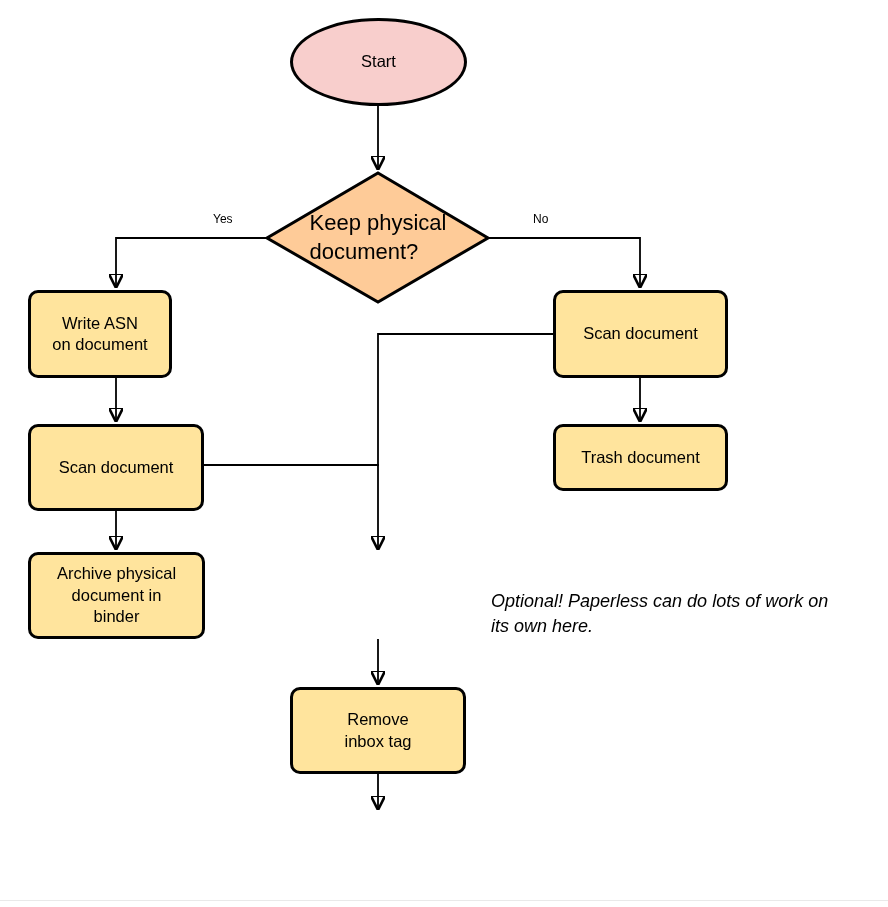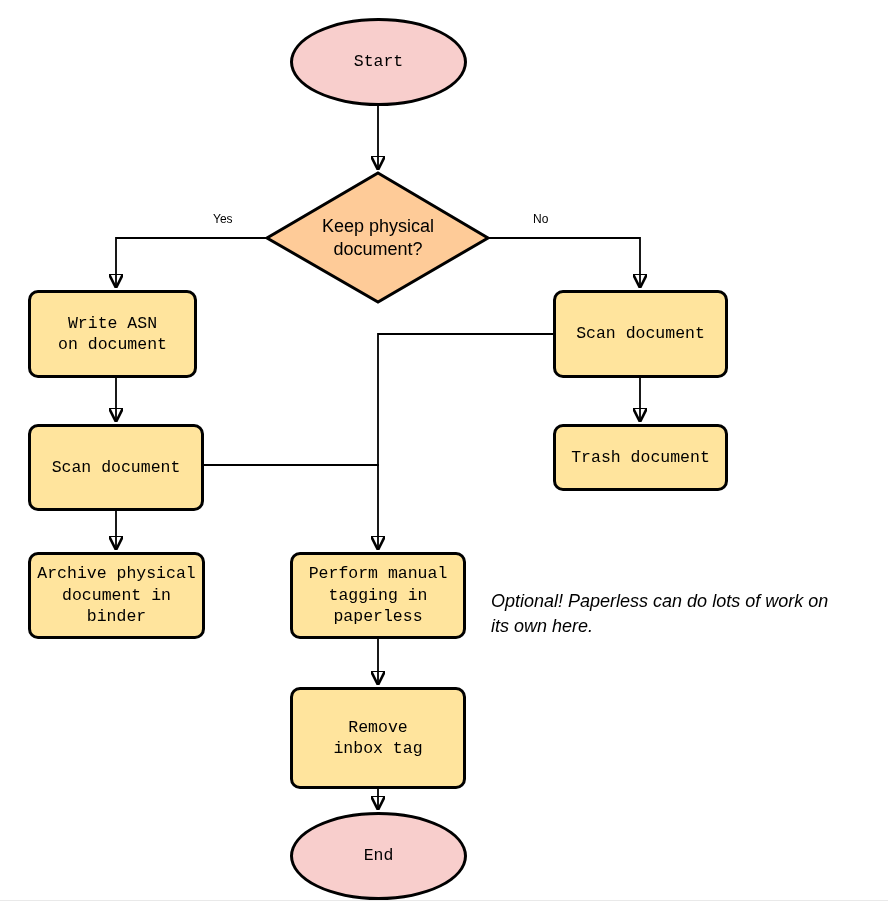--- a/index.html
+++ b/index.html
@@ -5,27 +5,27 @@
   html,body { margin:0; padding:0; background:#ffffff; }
   .canvas {
     position:relative; width:888px; height:907px; background:#ffffff;
     font-family:"Liberation Sans", sans-serif; color:#000; overflow:hidden;
   }
   .edges-layer { position:absolute; left:0; top:0; width:888px; height:907px; }
   .edges-layer path, .edges-layer polyline { fill:none; stroke:#000; stroke-width:1.8; }
   .node {
     position:absolute; box-sizing:border-box; border:3px solid #000;
     display:flex; align-items:center; justify-content:center; text-align:center;
-    font-size:16.5px; line-height:1.3; white-space:pre-line;font-family:Liberation Mono, monospace;
+    font-size:16.5px; line-height:1.3; white-space:pre-line;
   }
   .process  { background:var(--process-fill,#ffe49d); border-radius:10px; }
   .terminal { background:var(--terminal-fill,#f8cecc); border-radius:50%; }
   .decision-label {
     position:absolute; display:flex; align-items:center; justify-content:center;
-    text-align:center; font-size:18px; line-height:1.3; white-space:pre-line;
+    text-align:left; font-size:22px; line-height:1.3; white-space:pre-line;
   }
   .edge-label { position:absolute; font-size:12px; }
   .annotation {
     position:absolute; left:491px; top:589px; width:404px;
     font-style:italic; font-size:18px; line-height:1.4; white-space:pre-line;
   }
   .page-bottom-line { position:absolute; left:0; top:900px; width:888px; height:1px; background:#e9e9e9; }
 </style>
 </head>
 <body>
@@ -53,39 +53,35 @@
 
   <div class="node terminal" style="left:290px; top:18px; width:177px; height:88px;">Start</div>
 
   <div class="decision-label" style="left:283px; top:208px; width:190px; height:60px;">Keep physical
 document?</div>
 
   <div class="edge-label" style="left:213px; top:212px;">Yes</div>
 
   <div class="edge-label" style="left:533px; top:212px;">No</div>
 
-  <div class="node process" style="left:28px; top:290px; width:169px; height:88px;">Write ASN
+  <div class="node process" style="left:28px; top:290px; width:144px; height:88px;">Write ASN
 on document</div>
 
   <div class="node process" style="left:28px; top:424px; width:176px; height:87px;">Scan document</div>
 
   <div class="node process" style="left:28px; top:552px; width:177px; height:87px;">Archive physical
 document in
 binder</div>
 
   <div class="node process" style="left:553px; top:290px; width:175px; height:88px;">Scan document</div>
 
   <div class="node process" style="left:553px; top:424px; width:175px; height:67px;">Trash document</div>
 
-  <div class="node process" style="left:290px; top:552px; width:176px; height:87px;">Perform manual
-tagging in
-paperless</div>
 
-  <div class="node process" style="left:290px; top:687px; width:176px; height:102px;">Remove
+  <div class="node process" style="left:290px; top:687px; width:176px; height:87px;">Remove
 inbox tag</div>
 
-  <div class="node terminal" style="left:290px; top:812px; width:177px; height:88px;">End</div>
 
   <div class="annotation">Optional! Paperless can do lots of work on
 its own here.</div>
 
   <div class="page-bottom-line"></div>
 </div>
 
 </body></html>

